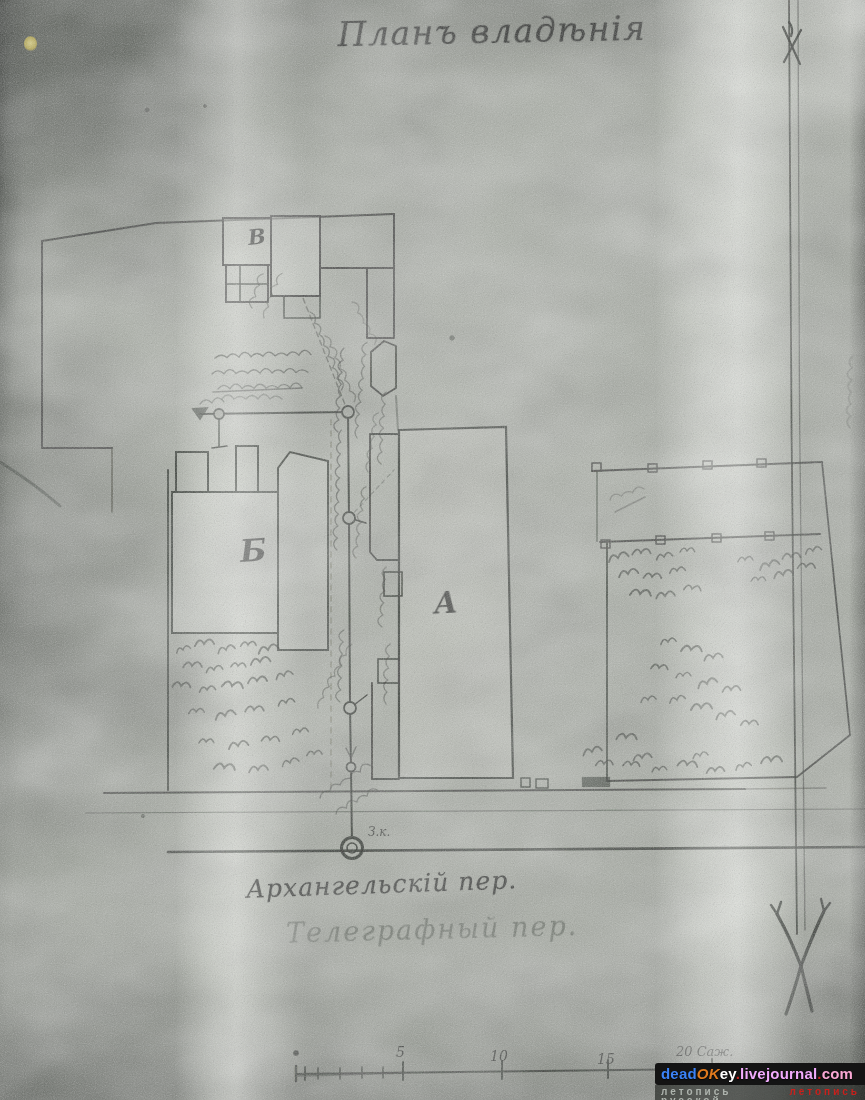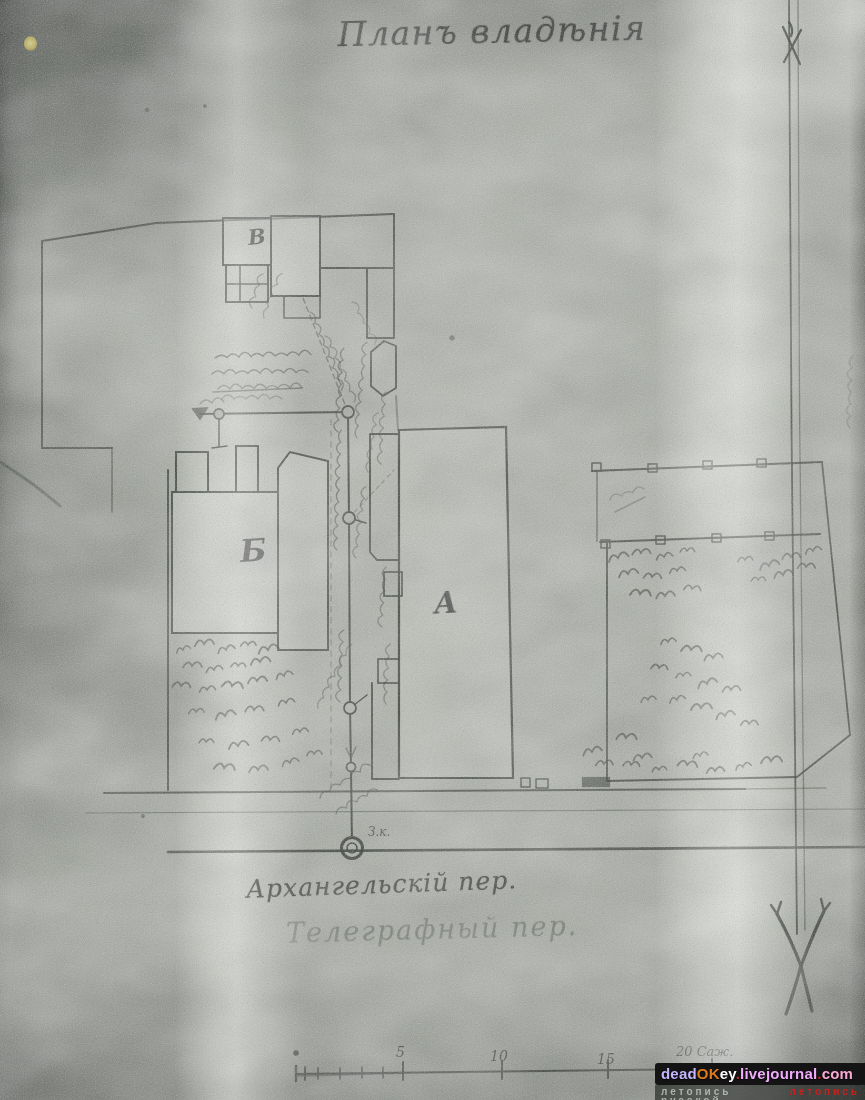--- a/index.html
+++ b/index.html
@@ -309,20 +309,20 @@
           <feTurbulence type="fractalNoise" baseFrequency="0.009 0.014" numOctaves="3" stitchTiles="stitch"></feTurbulence>
           <feColorMatrix type="saturate" values="0"></feColorMatrix>
         </filter>
     </defs>
     <rect width="865" height="1100" filter="url(#gfine)" style="mix-blend-mode:overlay" opacity=".4"></rect>
     <rect width="865" height="1100" filter="url(#gmottle)" style="mix-blend-mode:soft-light" opacity=".5"></rect>
   </svg>
 
   <div class="watermark">
     <div class="wm-bar">
-      <span style="color: #c4b5fd;">dead</span><span style="color: rgb(224, 122, 30);">OK</span><span style="color: #ffffff;">ey</span><span style="color: rgb(201, 32, 28);">.</span><span style="color: #f0abfc;">livejournal</span><span style="color: rgb(201, 32, 28);">.</span><span style="color: #f9a8d4;">com</span>
+      <span style="color: #3b82f6;">dead</span><span style="color: rgb(224, 122, 30); font-style: italic;">OK</span><span style="color: #ffffff;">ey</span><span style="color: rgb(201, 32, 28);">.</span><span style="color: #f0abfc;">livejournal</span><span style="color: rgb(201, 32, 28);">.</span><span style="color: #f9a8d4;">com</span>
     </div>
     <div class="wm-tag">
       <span style="color: rgb(173, 179, 173);">летопись русской</span>
       <span style="color: rgb(201, 32, 28);">летопись</span>
     </div>
   </div>
 </div>
 
 </body></html>

